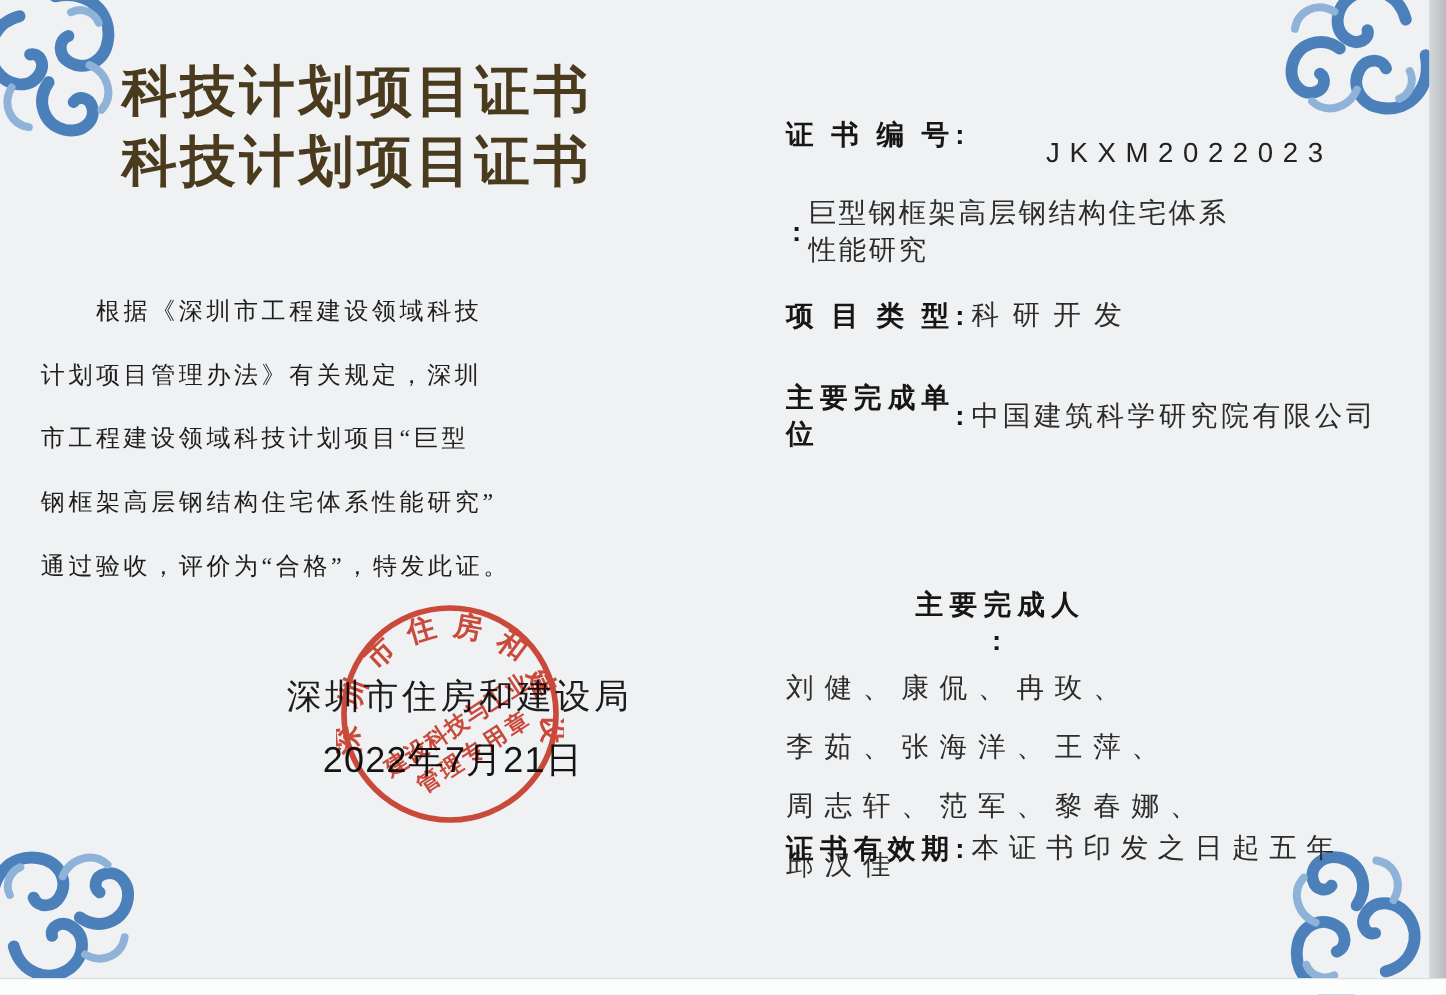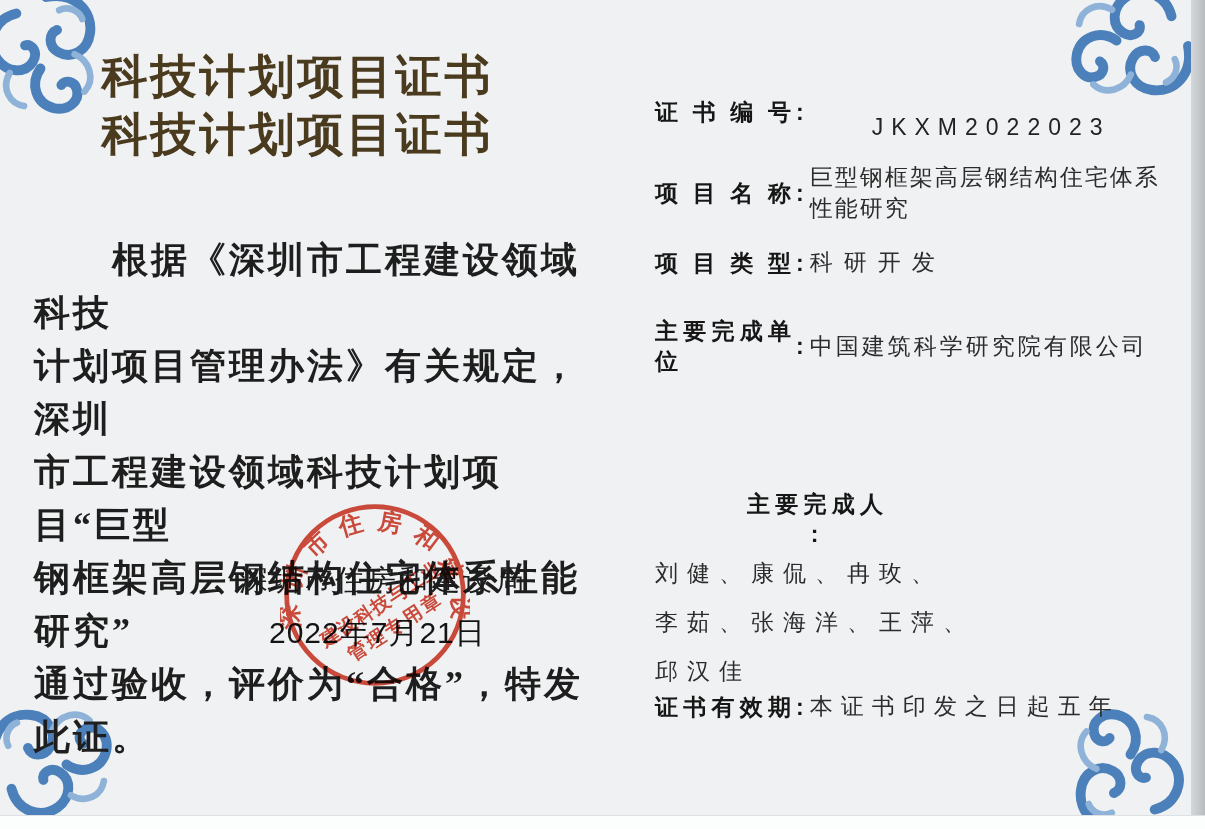--- a/index.html
+++ b/index.html
@@ -28,22 +28,22 @@
   .orn.br{right:14px;bottom:-8px;transform:rotate(180deg);}
 
   
   .title{
     position:absolute;left:35px;top:48px;width:525px;text-align:center;
     font-weight:700;font-size:46px;line-height:58px;letter-spacing:3px;
     color:#4a3a1e;z-index:3;
   }
   .bodytext{
     position:absolute;left:34px;top:234px;width:562px;
-    font-size:36px;line-height:53px;letter-spacing:3px;
-    font-weight:700;color:#1e1e1e;z-index:3;
+    font-size:20px;line-height:53px;letter-spacing:3px;
+    font-weight:400;color:#1e1e1e;z-index:3;
   }
   .issuer{
     position:absolute;left:239px;top:561px;
     font-size:29px;letter-spacing:3px;color:#1c1c1c;z-index:4;
   }
   .issue-date{
     position:absolute;left:269px;top:613px;
     font-family:"Liberation Sans","DejaVu Sans",sans-serif;
     font-size:30px;letter-spacing:1px;color:#141414;z-index:4;
   }
@@ -152,21 +152,20 @@
 
   <div class="field f0">
     <span class="lbl">证书编号</span>
     <span class="colon">:</span>
     <div class="val">
       <div class="vline">JKXM2022023</div>
     </div>
   </div>
 
   <div class="field f1">
-    <span class="lbl">项目名称</span>
     <span class="colon">:</span>
     <div class="val">
       <div class="vline">巨型钢框架高层钢结构住宅体系</div>
       <div class="vline">性能研究</div>
     </div>
   </div>
 
   <div class="field f2">
     <span class="lbl">项目类型</span>
     <span class="colon">:</span>
@@ -182,20 +181,21 @@
       <div class="vline">中国建筑科学研究院有限公司</div>
     </div>
   </div>
 
   <div class="field f4">
     <span class="lbl">主要完成人</span>
     <span class="colon">:</span>
     <div class="val">
       <div class="vline">刘健、康侃、冉玫、</div>
       <div class="vline">李茹、张海洋、王萍、</div>
+      <div class="vline">周志轩、范军、黎春娜、</div>
       <div class="vline">邱汉佳</div>
     </div>
   </div>
 
   <div class="field f5">
     <span class="lbl">证书有效期</span>
     <span class="colon">:</span>
     <div class="val">
       <div class="vline">本证书印发之日起五年</div>
     </div>

